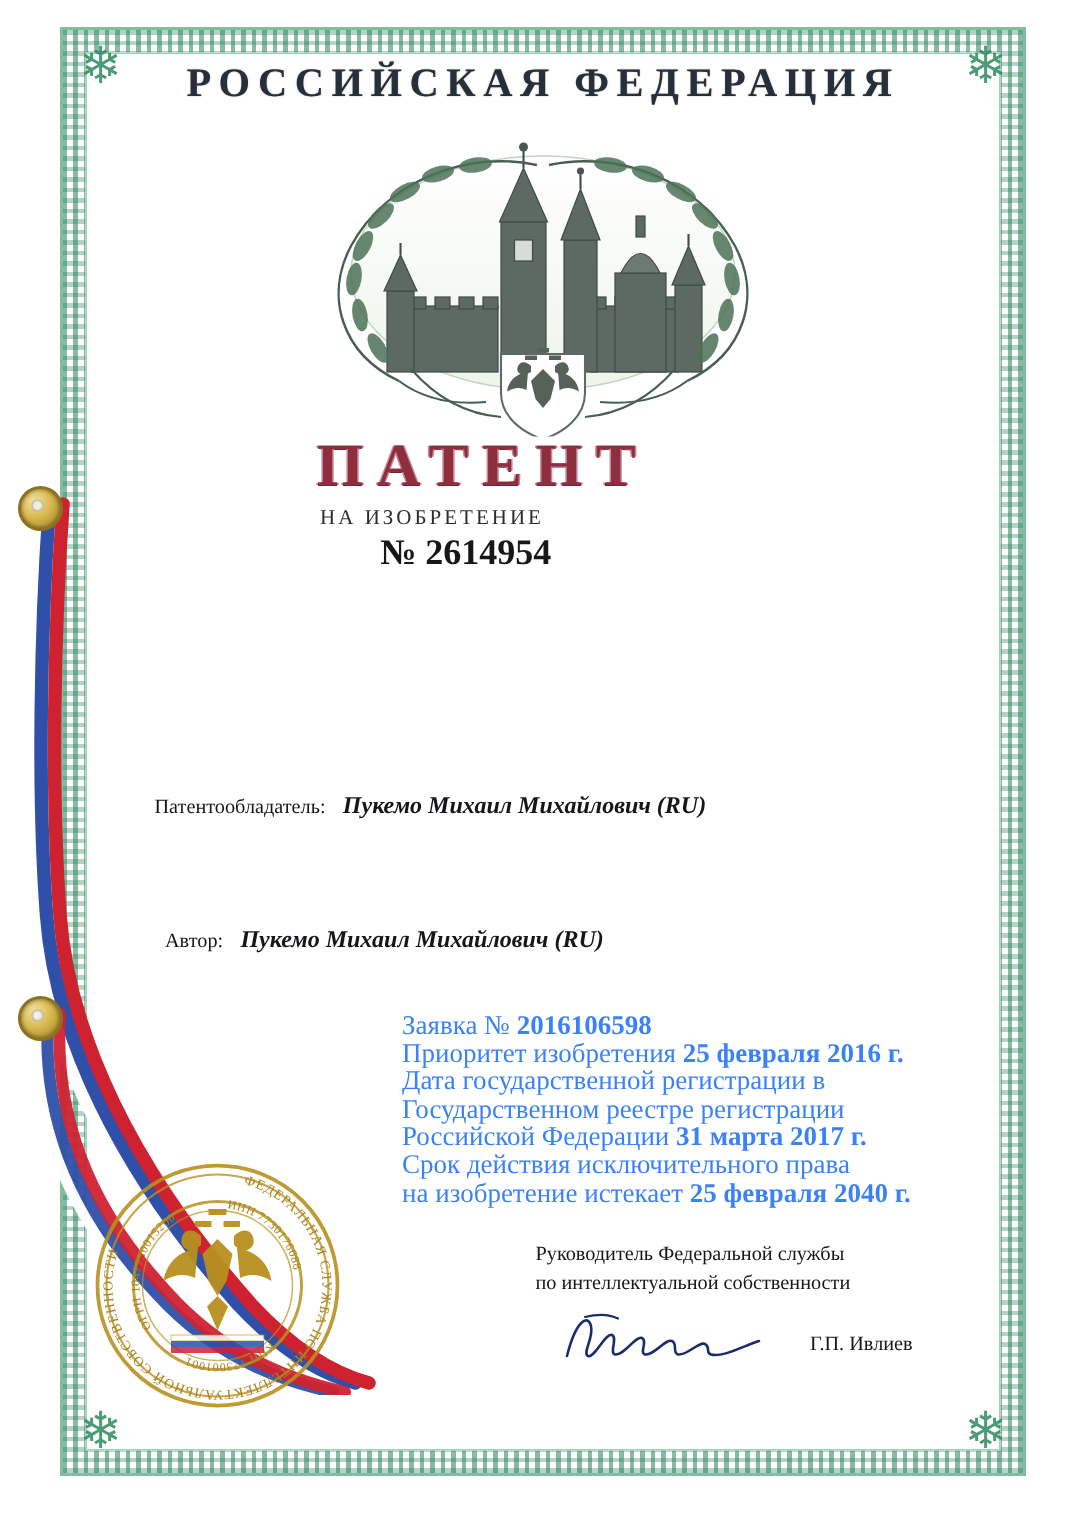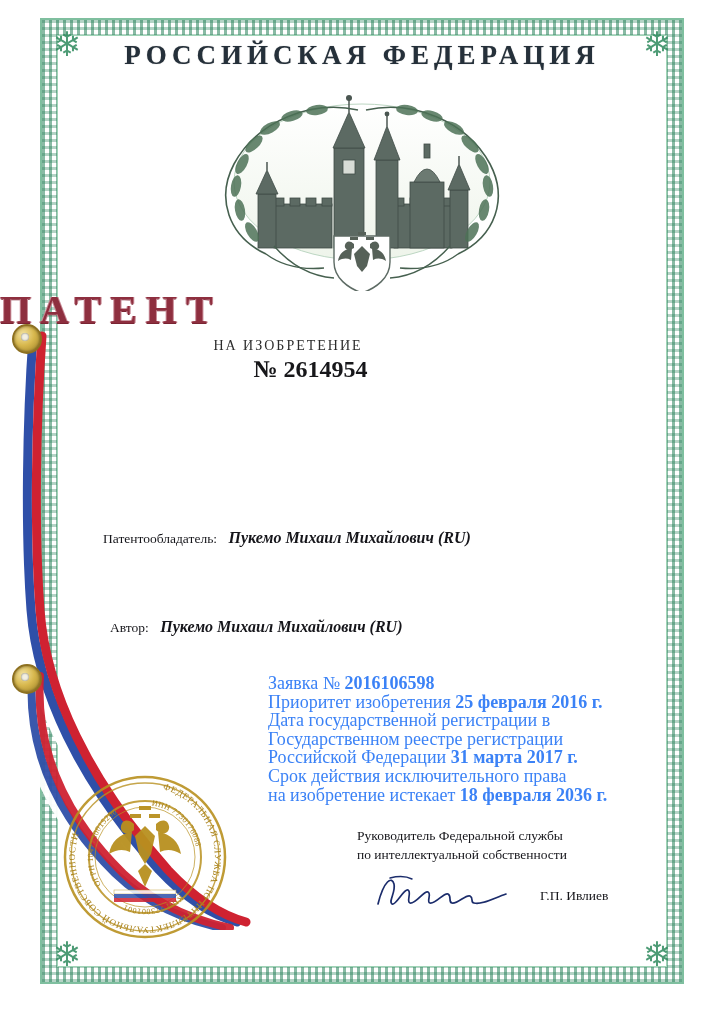--- a/index.html
+++ b/index.html
@@ -112,20 +112,21 @@
     height: 205px;
   }
   .emblem-wrap svg { display: block; }
 
   
   .patent-word {
     position: absolute;
     left: 0;
     top: 286px;
     width: 644px;
+    text-align: center;
     font-family: "Liberation Serif", serif;
     font-weight: bold;
     font-size: 40px;
     letter-spacing: 9px;
     color: #8e2f3f;
     text-shadow:
       1px 0 0 #c78894,
       -1px 0 0 #c78894,
       0 1px 0 #7a2433;
   }
@@ -420,21 +421,21 @@
     </div>
     <div class="nowrap">
       <span>Российской Федерации</span>
       <span class="b">31 марта 2017 г.</span>
     </div>
     <div class="nowrap">
       <span>Срок действия исключительного права</span>
     </div>
     <div class="nowrap">
       <span>на изобретение истекает</span>
-      <span class="b">18 февраля 2036 г.</span>
+      <span class="b">25 февраля 2040 г.</span>
     </div>
   </div>
 
   <div class="sign-block">
     <div>Руководитель Федеральной службы</div>
     <div>по интеллектуальной собственности</div>
   </div>
 
   <div class="signature-mark">
     <svg width="160" height="36" viewBox="0 0 160 36" xmlns="http://www.w3.org/2000/svg">

